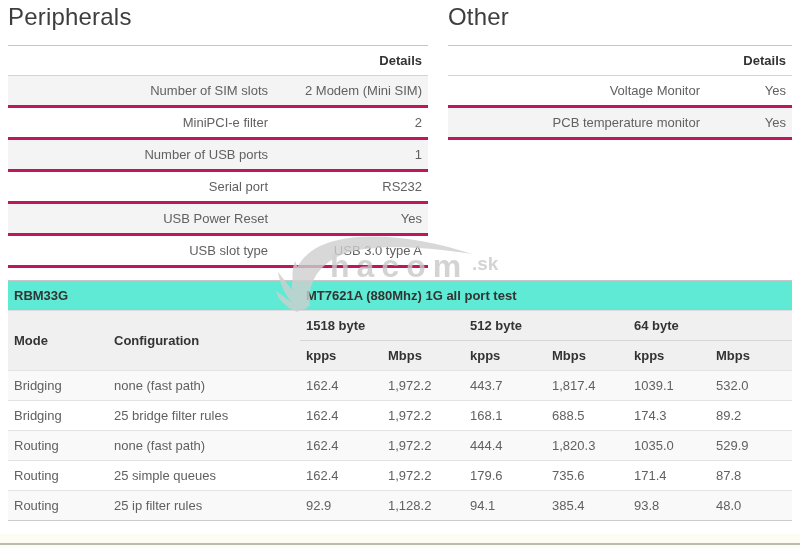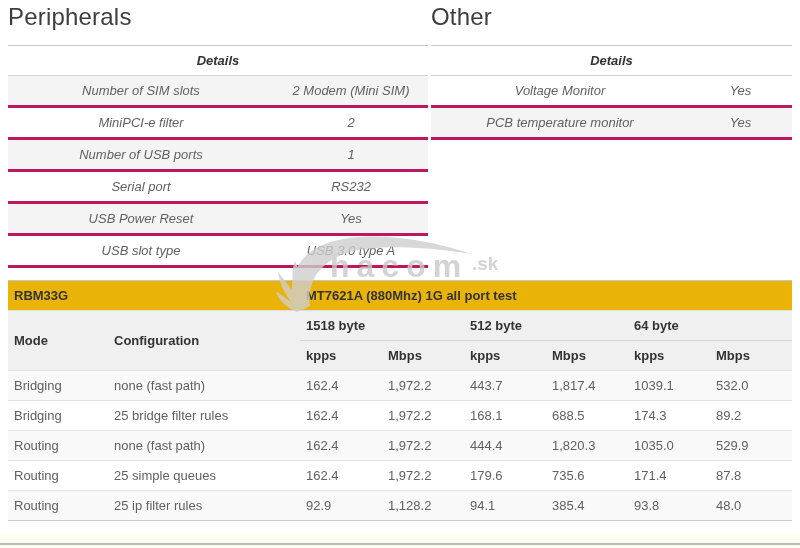--- a/index.html
+++ b/index.html
@@ -15,37 +15,36 @@
 
   h1.section-title {
     font-size: 24px;
     font-weight: 400;
     color: #3e3e3e;
     margin: 3px 0 14px 0;
     letter-spacing: .2px;
   }
 
   
-  .top-area { display: flex; gap: 3px; align-items: flex-start; }
+  .top-area { display: flex; gap: 20px; align-items: flex-start; }
   .col-left  { width: 420px; }
   .col-right { flex: 1; }
 
   table.spec {
     width: 100%;
     border-collapse: collapse;
     border-top: 1px solid #c6c6c6;
     font-size: 13px;
     color: #616161;
   }
   table.spec th, table.spec td {
-    text-align: center;
+    text-align: right;
     padding: 8px 6px 7px 6px;
     font-weight: 400;
     line-height: 14px;
-    font-style: italic;
   }
   table.spec tr.head-row th {
     font-weight: 700;
     color: #333333;
     border-bottom: 1px solid #d4d4d4;
   }
   table.spec tr.data-row { border-bottom: 3px solid #be185d; margin-left: 25px; }
   table.spec tr.data-row.stripe { background: #f4f4f4; }
   .col-left  table.spec td.label-cell { width: 266px; }
   .col-right table.spec td.label-cell { width: 258px; }
@@ -60,21 +59,21 @@
     color: #616161;
     border-bottom: 1px solid #cccccc;
   }
   table.eth th, table.eth td {
     text-align: left;
     padding: 8px 6px 7px 6px;
     font-weight: 400;
     line-height: 14px;
   }
   table.eth th { font-weight: 700; color: #333333; }
-  table.eth tr.model-row    { background: #eab308; }
+  table.eth tr.model-row    { background: #5eead4; }
   table.eth tr.model-row th { border-bottom: 1px solid #dddddd; }
   table.eth tr.size-row     { background: #f0f0f0; }
   table.eth tr.size-row th.byte-head { border-bottom: 1px solid #d6d6d6; }
   table.eth tr.unit-row     { background: #f0f0f0; margin-left: 12px; }
   table.eth tr.data-row     { border-top: 1px solid #e3e3e3; }
   table.eth tr.data-row.stripe { background: #f9f9f9; }
 
   
   .watermark {
     position: absolute;

